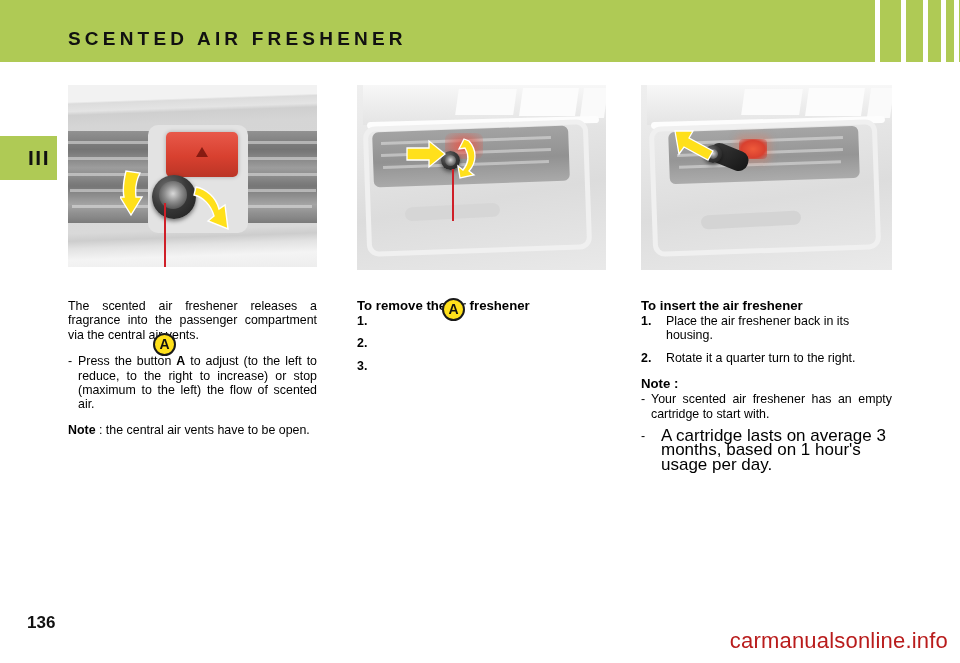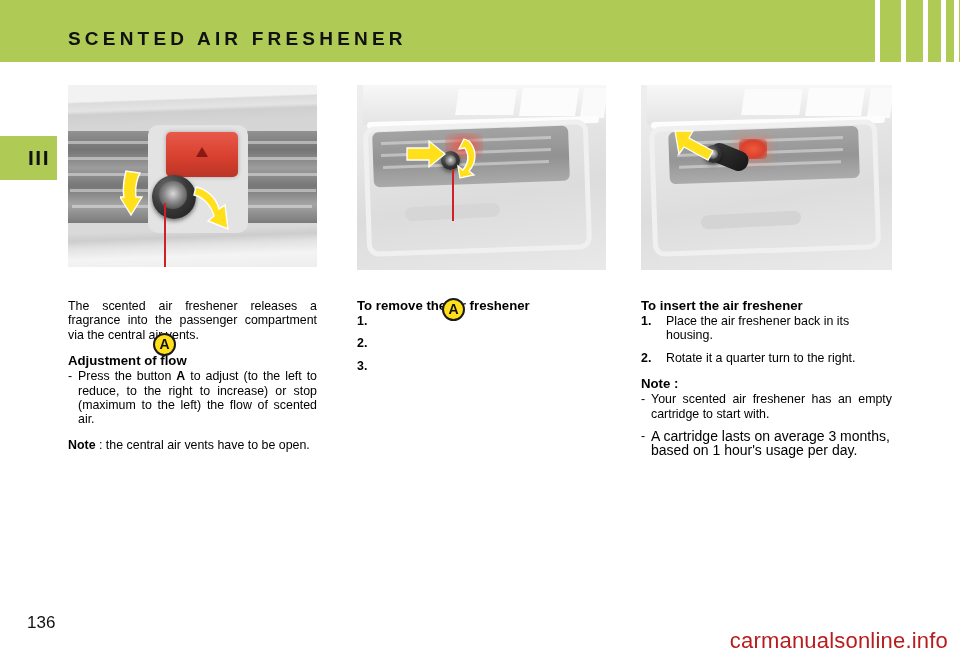--- a/index.html
+++ b/index.html
@@ -173,20 +173,21 @@
   .li .tx { flex: 1 1 auto; text-align: justify; }
   .li .tx.nj { text-align: left; }
   b.inline { font-weight: bold; }
 
   
   .page-num {
     position: absolute;
     left: 27px; top: 613px;
     font-size: 17px;
     color: #111;
+    font-weight: bold;
   }
   .watermark {
     position: absolute;
     right: 12px; top: 628px;
     font-size: 22px;
     color: #b91c1c;
     letter-spacing: .2px;
   }
 </style>
 </head>
@@ -250,21 +251,20 @@
     <div class="callout-line" style="left:96px; top:118px; height:64px;"></div>
   </div>
   <div class="callout" style="position:absolute; left:85px; top:248px;">A</div>
 
   <div style="height:32px"></div>
 
   <div class="body-text">
     <p class="para">The scented air freshener releases a fragrance into the passenger compartment via the central air vents.</p>
 
     <div class="gap"></div>
-    <h4 class="sub">Adjustment of flow</h4>
 
     <div class="li">
       <span class="mk dash">-</span>
       <span class="tx"><span>Press the button </span><b class="inline">A</b><span> to adjust (to the left to reduce, to the right to increase) or stop (maximum to the left) the flow of scented air.</span></span>
     </div>
 
     <div class="gap"></div>
     <p class="para"><b class="inline">Note</b><span> :  the  central  air  vents  have to be open.</span></p>
   </div>
 </div>
@@ -377,19 +377,19 @@
     <h4 class="sub">Note :</h4>
 
     <div class="li">
       <span class="mk dash">-</span>
       <span class="tx">Your  scented  air  freshener  has an empty cartridge to start with.</span>
     </div>
 
     <div class="gap-sm"></div>
     <div class="li">
       <span class="mk dash">-</span>
-      <span class="tx nj" style="font-size:14px;">A cartridge lasts on average 3 months, based on 1 hour's usage per day.</span>
+      <span class="tx nj" style="font-size:17px;margin-left:10px;">A cartridge lasts on average 3 months, based on 1 hour's usage per day.</span>
     </div>
   </div>
 </div>
 
 <div class="page-num">136</div>
 <div class="watermark">carmanualsonline.info</div>
 
 </body></html>

